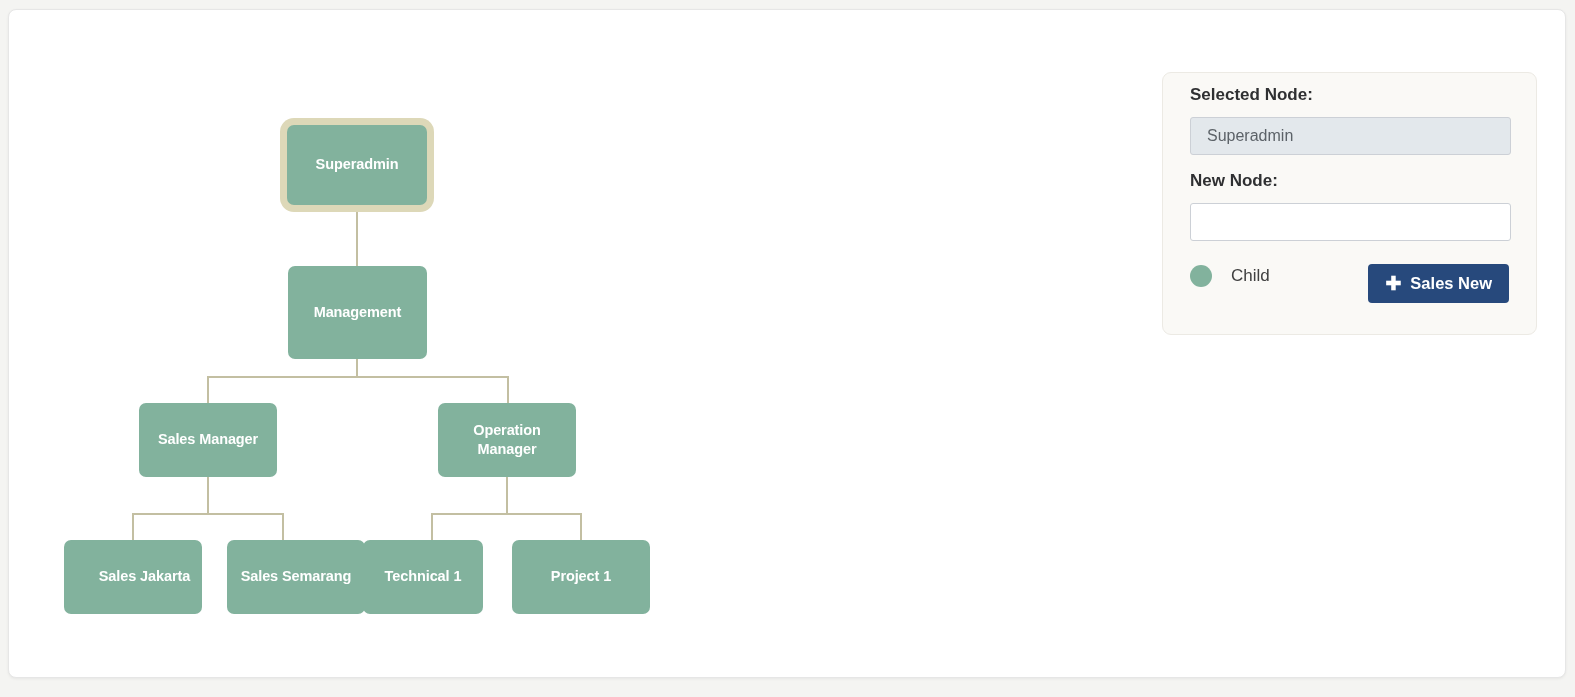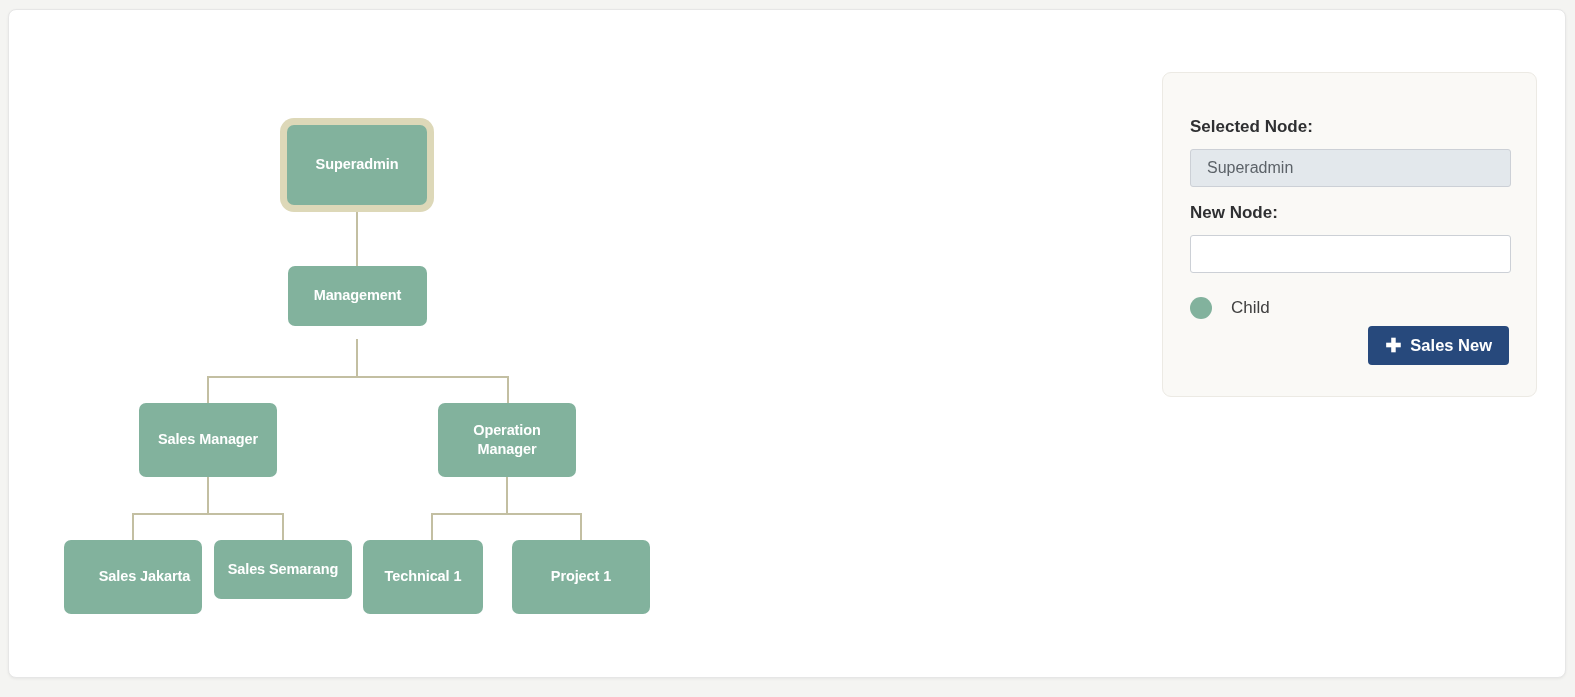--- a/index.html
+++ b/index.html
@@ -61,25 +61,25 @@
   }
   .conn.v { width: 2px; }
   .conn.h { height: 2px; }
 
   
   .side-panel {
     position: absolute;
     left: 1153px;
     top: 62px;
     width: 375px;
-    height: 325px;
+    height: 263px;
     background: #faf9f6;
     border: 1px solid #eceae4;
     border-radius: 9px;
-    padding: 44px 27px;
+    padding: 12px 27px;
   }
 
   .field-label {
     font-size: 17px;
     font-weight: bold;
     color: #2f3032;
     margin-bottom: 12px;
     display: block;
   }
 
@@ -178,37 +178,37 @@
 
     <div class="conn v" style="left:497px; top:467px; height:36px;"></div>
     <div class="conn h" style="left:422px; top:503px; width:151px;"></div>
     <div class="conn v" style="left:422px; top:503px; height:27px;"></div>
     <div class="conn v" style="left:571px; top:503px; height:27px;"></div>
 
     <div class="node selected" style="left:278px; top:115px; width:140px; height:80px;">
       <span>Superadmin</span>
     </div>
 
-    <div class="node" style="left:279px; top:256px; width:139px; height:60px;">
+    <div class="node" style="left:279px; top:256px; width:139px; height:93px;">
       <span>Management</span>
     </div>
 
     <div class="node" style="left:429px; top:393px; width:138px; height:74px;">
       <span style="max-width:92px;">Operation Manager</span>
     </div>
 
     <div class="node" style="left:130px; top:393px; width:138px; height:74px;">
       <span>Sales Manager</span>
     </div>
 
     <div class="node" style="left:55px; top:530px; width:138px; height:74px;padding-left:31px;">
       <span>Sales Jakarta</span>
     </div>
 
-    <div class="node" style="left:205px; top:530px; width:138px; height:59px;">
+    <div class="node" style="left:218px; top:530px; width:138px; height:74px;">
       <span>Sales Semarang</span>
     </div>
 
     <div class="node" style="left:354px; top:530px; width:120px; height:74px;">
       <span>Technical 1</span>
     </div>
 
     <div class="node" style="left:503px; top:530px; width:138px; height:74px;text-align:center;">
       <span>Project 1</span>
     </div>

